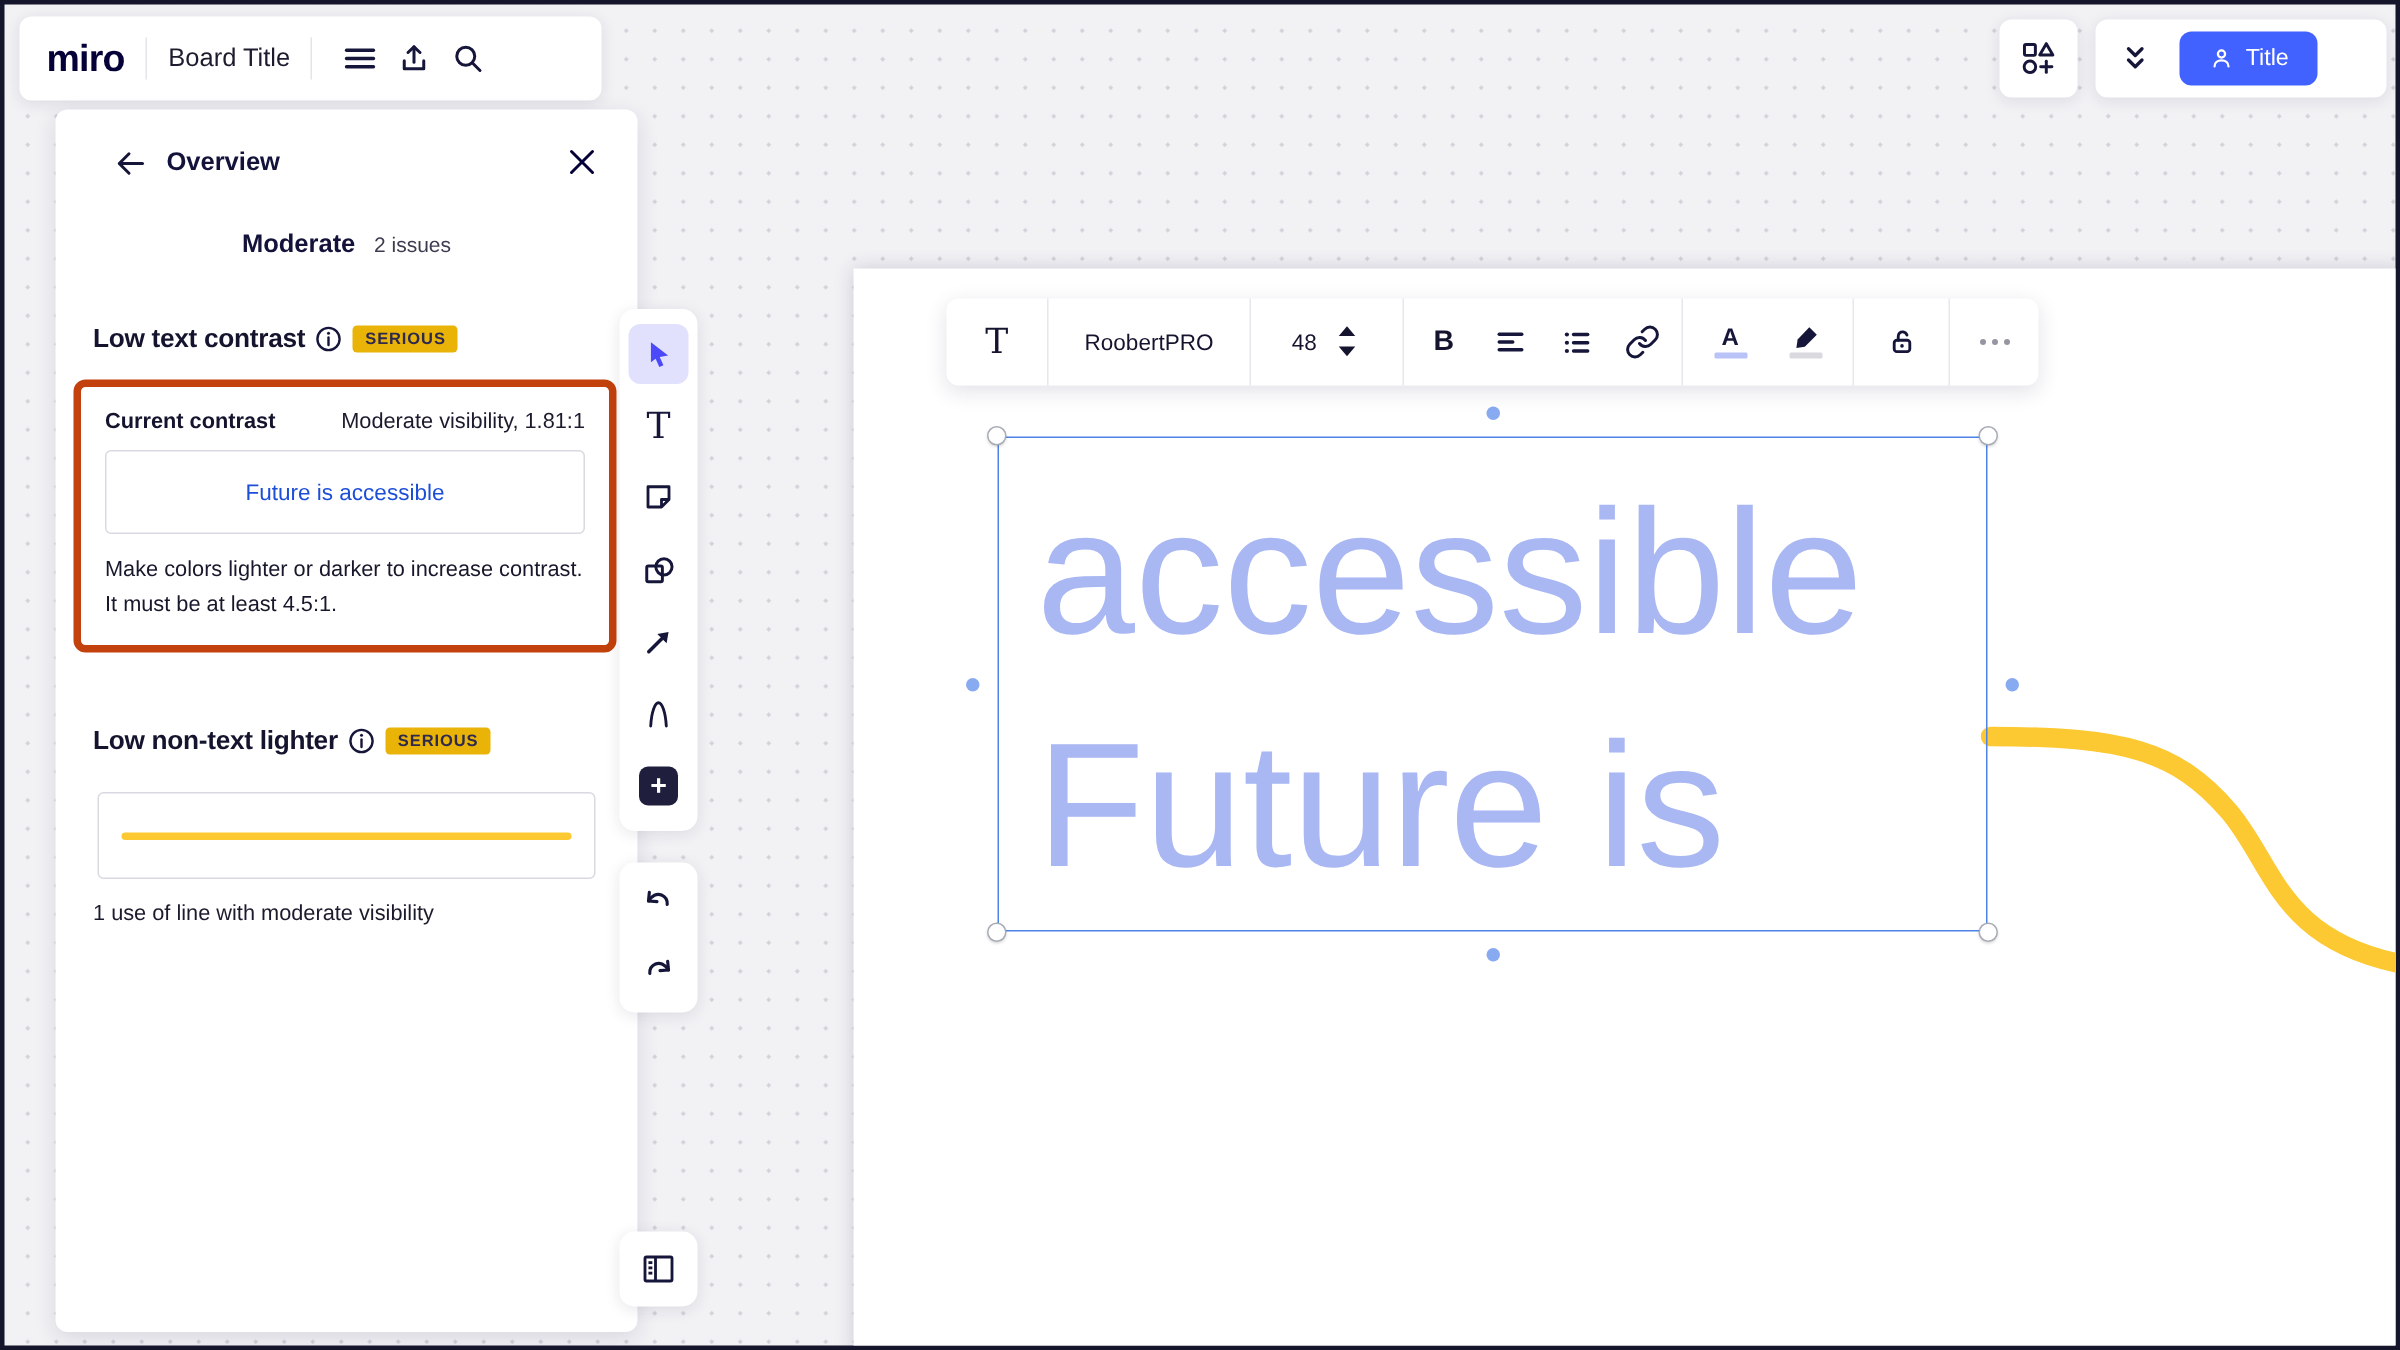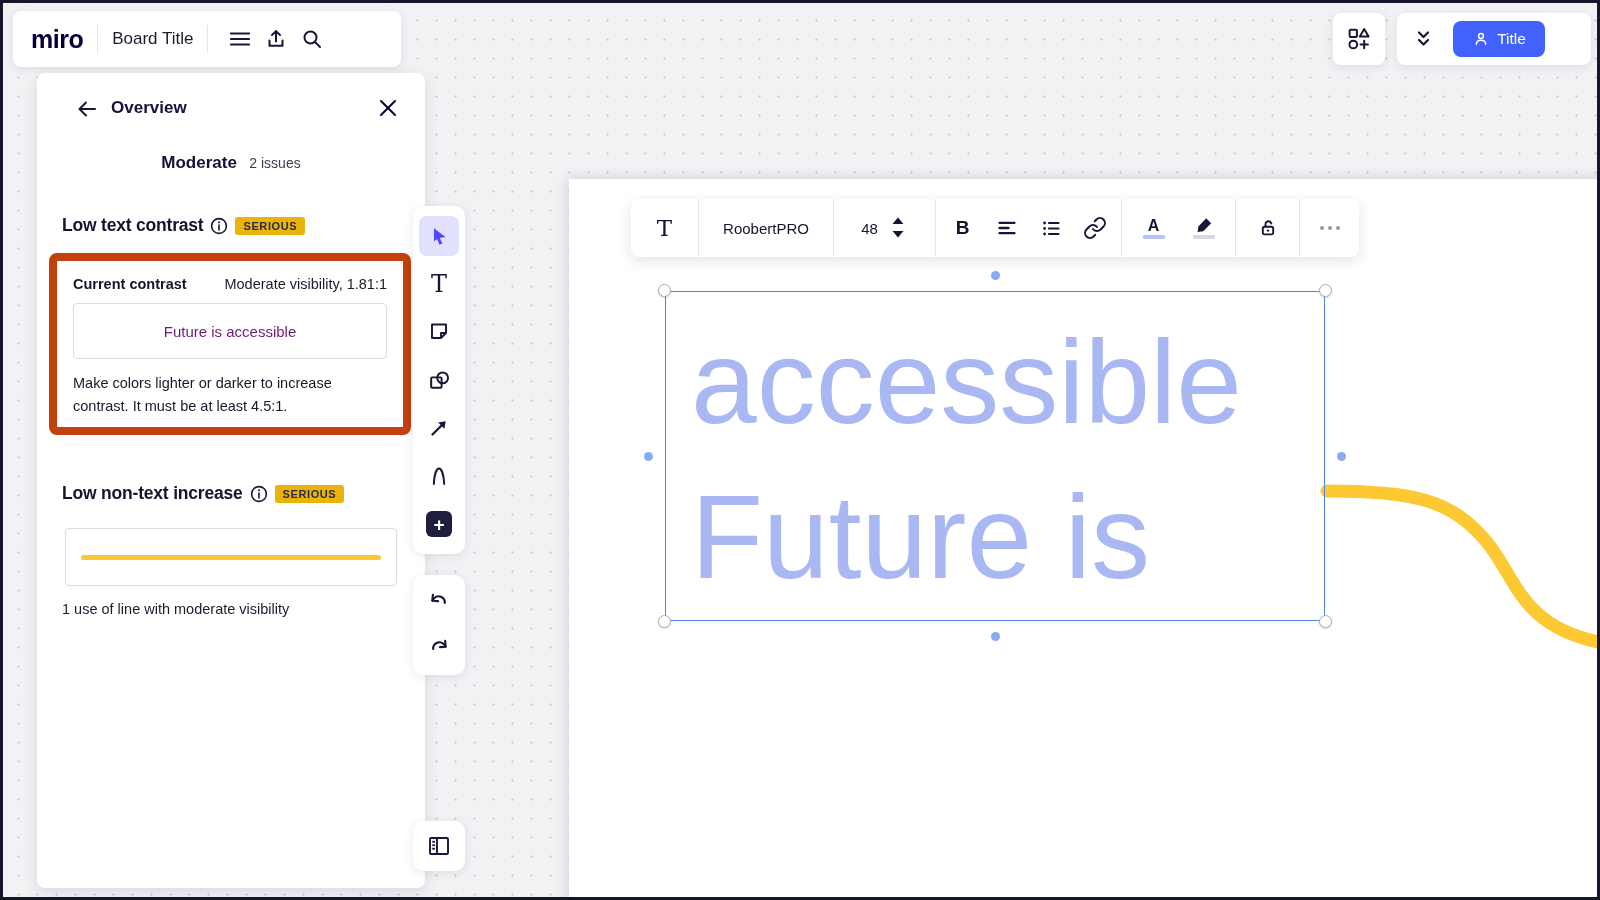--- a/index.html
+++ b/index.html
@@ -29,28 +29,28 @@
   .back-btn{position:absolute;left:38px;top:24px;width:24px;height:24px;}
   .panel-title{position:absolute;left:74px;top:25px;font-size:17px;font-weight:bold;color:#12123a;}
   .close-btn{position:absolute;right:24px;top:24px;width:24px;height:24px;}
   .contrast-row{position:absolute;left:0;top:80px;width:100%;text-align:center;}
   .contrast-row .h{font-size:17px;font-weight:bold;color:#12123a;}
   .contrast-row .c{font-size:14px;color:#3c3c50;margin-left:8px;}
   .sec-head{position:absolute;display:flex;align-items:center;gap:7px;}
   .sec-head .t{font-size:17.5px;font-weight:bold;color:#14142e;letter-spacing:-.2px;}
   .badge{background:#eab308;color:#2e2a4d;font-size:11px;font-weight:bold;letter-spacing:.6px;
     padding:3px 8px;border-radius:3px;}
-  .blue-card{position:absolute;left:12px;top:180px;width:362px;height:182px;border:8px solid #c2410c;
+  .blue-card{position:absolute;left:12px;top:180px;width:362px;height:182px;border:5px solid #c2410c;
     border-radius:8px;padding:15px 16px;}
   .cc-row{display:flex;justify-content:space-between;align-items:baseline;}
   .cc-label{font-size:14.5px;font-weight:bold;color:#14142e;}
   .cc-value{font-size:14.5px;color:#1b1b2e;}
   .preview-box{margin-top:11px;height:56px;border:1px solid #d9d9e2;border-radius:4px;
     display:flex;align-items:center;justify-content:center;}
-  .preview-text{font-size:15px;color:#701a75;}
+  .preview-text{font-size:15px;color:#1d4ed8;}
   .cc-desc{margin-top:13px;font-size:14.5px;line-height:23px;color:#18182c;}
   .preview-box2{position:absolute;left:28px;top:455px;width:332px;height:58px;border:1px solid #d9d9e2;
     border-radius:4px;display:flex;align-items:center;justify-content:center;}
   .yellow-line{width:300px;height:5px;border-radius:3px;background:#fcc933;}
   .caption{position:absolute;left:25px;top:528px;font-size:14.5px;color:#1b1b2e;}
   
   .tools{left:410px;top:203px;width:52px;padding:6px 0;display:flex;flex-direction:column;align-items:center;border-radius:10px;}
   .tool{width:40px;height:40px;margin:4px 0;border-radius:8px;display:flex;align-items:center;justify-content:center;cursor:pointer;}
   .tool.sel{background:#e1e1fd;}
   .tool .tglyph{font-family:"DejaVu Serif", serif;font-size:24px;color:#16163a;line-height:1;}
@@ -257,21 +257,21 @@
         <span class="cc-label">Current contrast</span>
         <span class="cc-value">Moderate visibility, 1.81:1</span>
       </div>
       <div class="preview-box">
         <span class="preview-text">Future is accessible</span>
       </div>
       <div class="cc-desc">Make colors lighter or darker to increase contrast. It must be at least 4.5:1.</div>
     </div>
 
     <div class="sec-head" style="left:25px;top:410px;">
-      <span class="t">Low non-text increase</span>
+      <span class="t">Low non-text lighter</span>
       <svg width="18" height="18" viewBox="0 0 18 18" fill="none" stroke="#16163a" stroke-width="1.6">
         <circle cx="9" cy="9" r="7.4"></circle>
           <line x1="9" y1="8" x2="9" y2="13" stroke-linecap="round"></line>
           <circle cx="9" cy="5.2" r="1" fill="#16163a" stroke="none"></circle>
       </svg>
       <span class="badge">SERIOUS</span>
     </div>
 
     <div class="preview-box2">
       <div class="yellow-line"></div>

